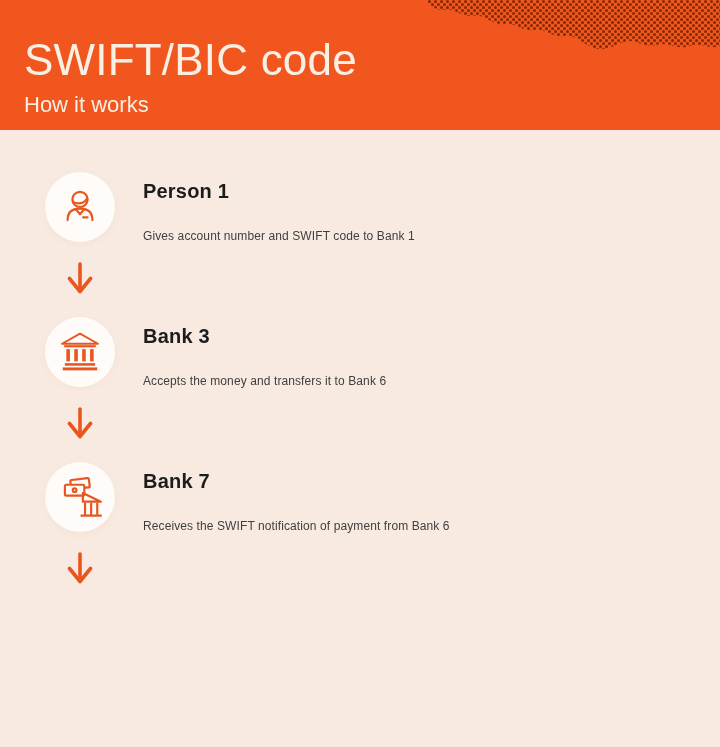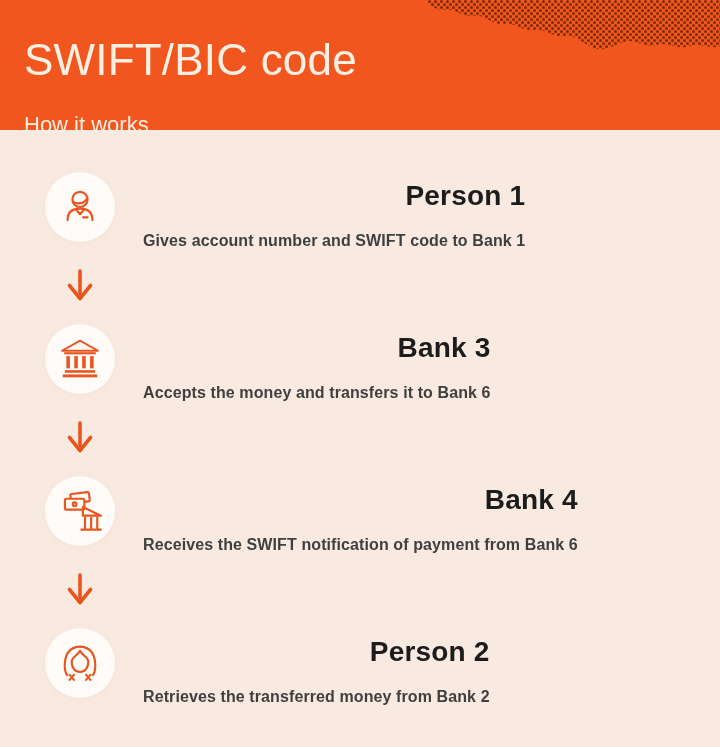--- a/index.html
+++ b/index.html
@@ -26,21 +26,21 @@
     padding:36px 40px 0 24px;
   }
   .header-title{
     font-size:44px;
     font-weight:400;
     color:var(--title-text,#F9EFE3);
     letter-spacing:0.2px;
     line-height:1.1;
   }
   .header-subtitle{
-    margin-top:28px;
+    margin-top:8px;
     font-size:22px;
     font-weight:400;
     color:var(--title-text,#F9EFE3);
   }
   .dots-svg{
     position:absolute;
     top:0;right:0;
     display:block;
   }
   .flow{
@@ -56,30 +56,29 @@
     border-radius:50%;
     background:var(--circle-bg,#FEFBF8);
     box-shadow:0 2px 8px rgba(140,80,40,0.05);
     display:flex;align-items:center;justify-content:center;
   }
   .step-text{
     margin-left:28px;
     padding-top:8px;
   }
   .step-title{
-    font-size:28px;
+    font-size:20px;
     font-weight:700;
     color:var(--heading-text,#1C1C1C);
     letter-spacing:0.2px;
-    text-align:right;
   }
   .step-desc{
-    margin-top:20px;
-    font-size:16px;
-    font-weight:700;
+    margin-top:26px;
+    font-size:12px;
+    font-weight:400;
     color:var(--description-text,#3F3F3F);
     letter-spacing:0.1px;
   }
   .arrow-row{
     width:70px;height:74px;
     display:flex;align-items:center;justify-content:center;
   }
   .icon-svg{display:block;}
 </style>
 </head>
@@ -179,44 +178,28 @@
           <circle cx="24.5" cy="22.5" r="2.6"></circle>
           <path d="M36,26.5 L61,38.5 H36 Z"></path>
           <path d="M39,41 V56"></path>
           <path d="M47.5,41 V56"></path>
           <path d="M56,41 V56"></path>
           <path d="M34,58 H61"></path>
         </g>
       </svg>
     </div>
     <div class="step-text">
-      <div class="step-title">Bank 4</div>
+      <div class="step-title">Bank 7</div>
       <div class="step-desc">Receives the SWIFT notification of payment from Bank 6</div>
     </div>
   </div>
 
   <div class="arrow-row">
     <svg width="26" height="36" viewBox="0 0 26 36" aria-hidden="true">
       <g fill="none" stroke="var(--icon-accent,#E8551F)" stroke-width="3.6" stroke-linecap="round" stroke-linejoin="round">
         <path d="M13,2 V26"></path>
         <path d="M2.5,16.5 L13,29.5 L23.5,16.5"></path>
       </g>
     </svg>
   </div>
 
-  <div class="step">
-    <div class="icon-circle">
-      <svg class="icon-svg" width="46" height="46" viewBox="0 0 64 64" aria-hidden="true">
-        <g fill="none" stroke="var(--icon-accent,#E8551F)" stroke-width="3" stroke-linecap="round" stroke-linejoin="round">
-          <path d="M14,49 C9,42 9.5,22 18,14.5 C26,7.5 38,7.5 46,14.5 C54.5,22 55,42 50,49"></path>
-          <path d="M32,15 C35,21 42,23 43.5,29 C44,39 38.5,44.5 32,44.5 C25.5,44.5 20,39 20.5,29 C22,23 29,21 32,15 Z"></path>
-          <path d="M17.5,48.5 L23.5,55.5 M23.5,48.5 L17.5,55.5"></path>
-          <path d="M40.5,48.5 L46.5,55.5 M46.5,48.5 L40.5,55.5"></path>
-        </g>
-      </svg>
-    </div>
-    <div class="step-text">
-      <div class="step-title">Person 2</div>
-      <div class="step-desc">Retrieves the transferred money from Bank 2</div>
-    </div>
-  </div>
 
 </div>
 
 </body></html>

